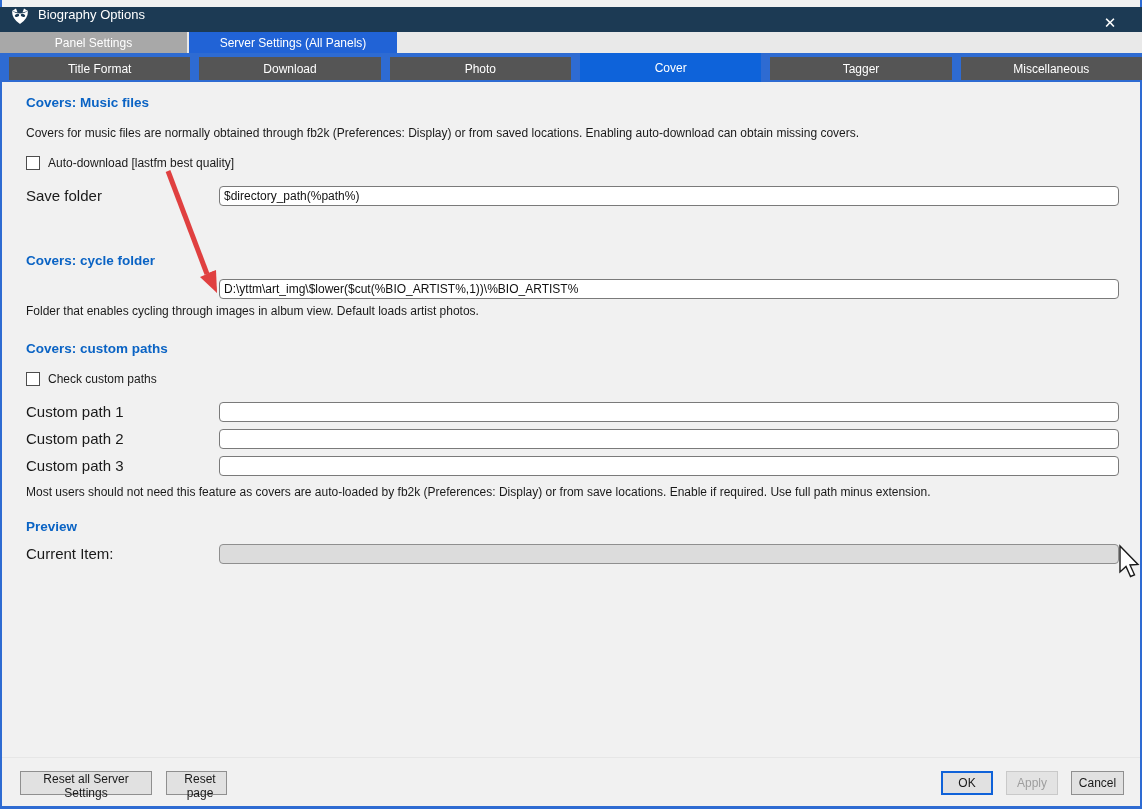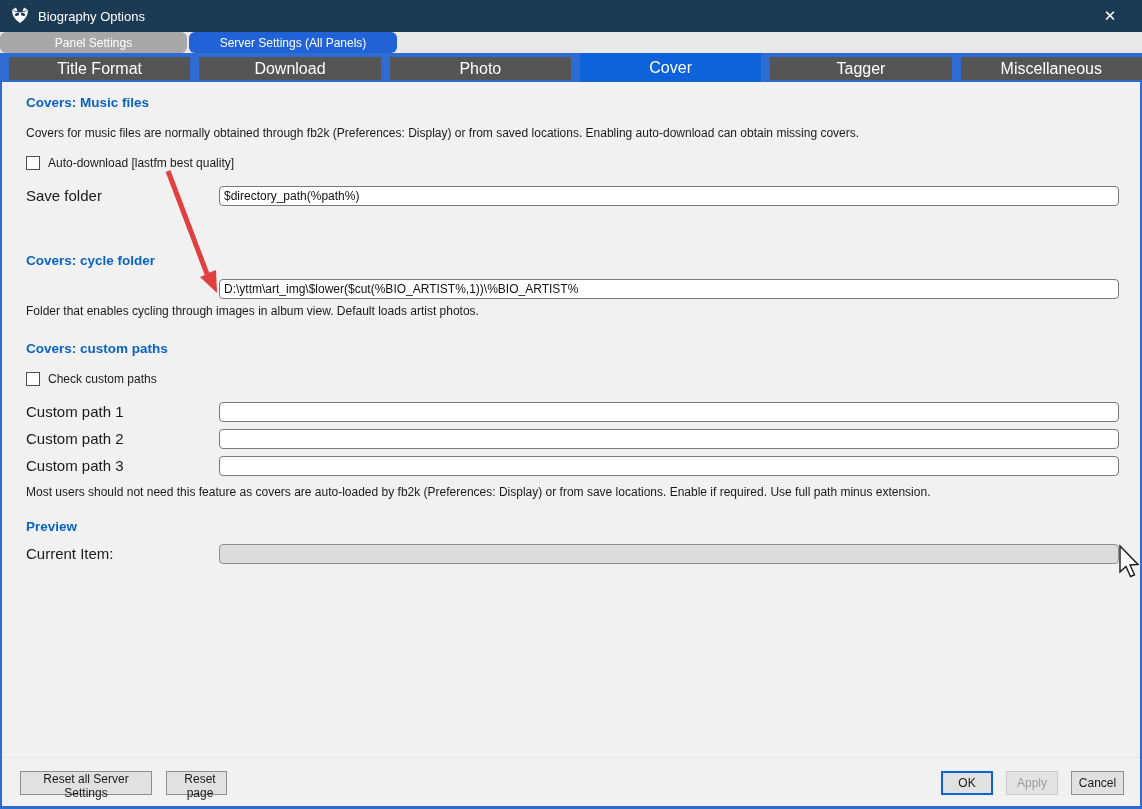--- a/index.html
+++ b/index.html
@@ -7,50 +7,50 @@
   body { font-family:"Liberation Sans", sans-serif; overflow:hidden; }
 
   .dialog {
     position:relative; width:1142px; height:809px;
     background:#f1f1f1;
     border-left:2px solid #2e6bd2; border-right:2px solid #2e6bd2; border-bottom:3px solid #2e6bd2;
   }
 
   
   .titlebar {
-    position:absolute; left:-2px; top:0; width:1142px; height:32px;
-    background:#1c3a54; display:flex; align-items:center; padding:0 10px;
+    position:absolute; left:-2px; top:7px; width:1142px; height:32px;
+    background:#1c3a54; display:flex; padding:0 10px;
   }
   .titlebar .app-icon { width:20px; height:20px; margin-right:8px; flex:0 0 auto; }
   .titlebar .title { color:#ffffff; font-size:13px; }
   .titlebar .close {
     margin-left:auto; color:#ffffff; font-size:15px; width:44px; height:32px;
     display:flex; align-items:center; justify-content:center; cursor:default;
   }
 
   
   .tabrow {
     position:absolute; left:-2px; top:32px; width:1142px; height:21px;
     background:#e9e9e9; display:flex;
   }
   .tab {
     height:21px; display:flex; align-items:center; justify-content:center;
-    color:#ffffff; font-size:12px;border-radius:6px;
+    color:#ffffff; font-size:12px;
   }
   .tab.inactive { width:187px; background:#a8a8a8; margin-right:2px; }
   .tab.active   { width:208px; background:#2163d6; }
 
   
   .subtabbar {
     position:absolute; left:-2px; top:53px; width:1142px; height:29px;
     background:#2e6bd2; display:flex; padding-top:4px;
   }
   .subtab {
     width:186.3px; height:23px; background:#555555; color:#ffffff;
-    font-size:16px; display:flex; align-items:center; justify-content:center;margin-left:9px;
+    font-size:12px; display:flex; align-items:center; justify-content:center;margin-left:9px;
   }
   .subtab.active { background:#0e63da; height:29px; margin-top:-4px; }
 
   
   .content { position:absolute; left:0; top:82px; width:904px; height:675px; }
   .heading { position:absolute; left:24px; color:#0a63c4; font-size:13.5px; font-weight:bold; }
   .desc    { position:absolute; left:24px; color:#1a1a1a; font-size:12px; white-space:nowrap; }
 
   .cbrow { position:absolute; left:24px; display:flex; align-items:center; height:16px; }
   .cbbox { width:14px; height:14px; background:#ffffff; border:1px solid #4d4d4d; margin-right:8px; flex:0 0 auto; }

